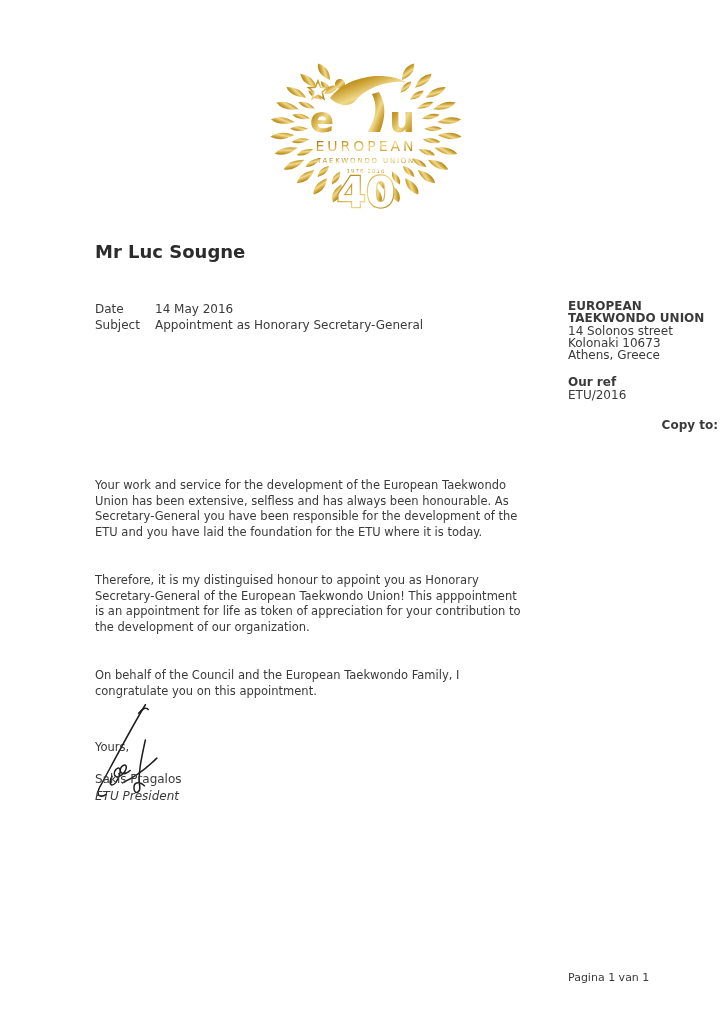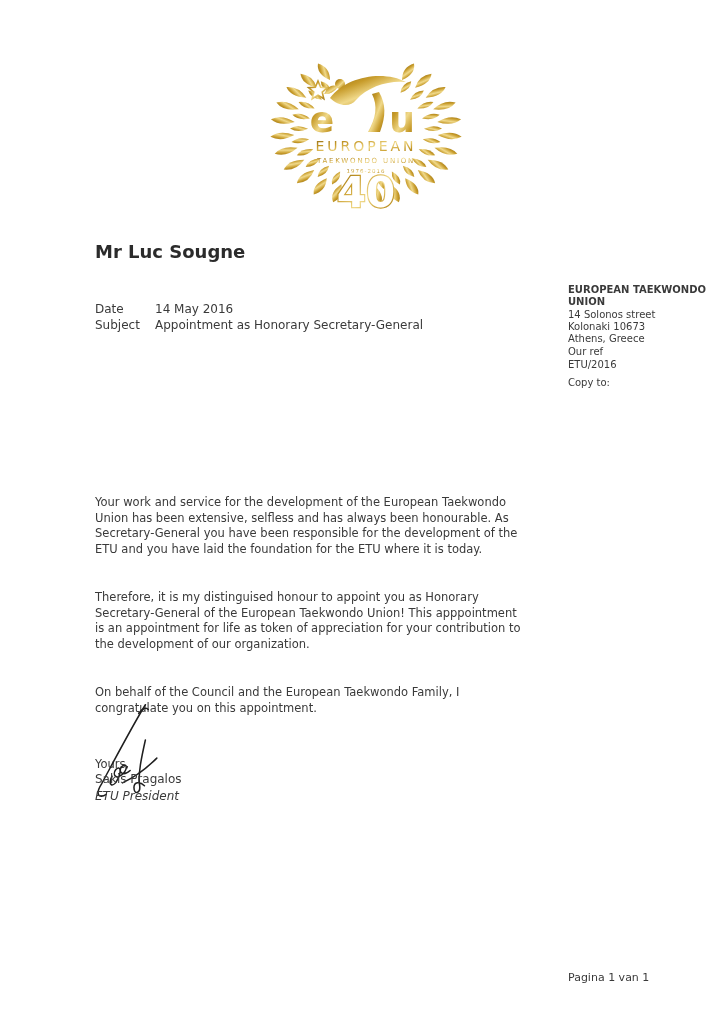--- a/index.html
+++ b/index.html
@@ -5,26 +5,26 @@
   html,body{margin:0;padding:0;background:#ffffff;}
   .page{
     position:relative;width:724px;height:1024px;background:#ffffff;overflow:hidden;
     font-family:"DejaVu Sans","Liberation Sans",sans-serif;color:#3a3a3a;
   }
   .logo{position:absolute;left:266px;top:60px;width:200px;height:152px;}
   .recipient{position:absolute;left:95px;top:241px;font-size:18px;font-weight:bold;color:#2b2b2b;}
   .meta{position:absolute;left:95px;top:301px;font-size:12px;line-height:16.2px;}
   .meta-row{display:flex;gap:12px;}
   .meta-label{width:48px;flex:0 0 48px;}
-  .sender{position:absolute;left:568px;top:284px;width:150px;font-size:10px;line-height:12.3px;color:#3a3a3a;}
+  .sender{position:absolute;left:568px;top:300px;width:150px;font-size:12px;line-height:12.3px;color:#3a3a3a;}
   .sender .org{font-weight:bold;}
-  .sender .ref-label{font-weight:normal;margin-top:1px;}
-  .sender .copy-label{font-weight:normal;margin-top:6px;}
+  .sender .ref-label{font-weight:bold;margin-top:15px;}
+  .sender .copy-label{font-weight:bold;margin-top:18px;text-align:right;}
   .body-text{position:absolute;left:95px;top:431px;width:558px;font-size:11.5px;line-height:15.8px;white-space:pre-line;}
-  .para1{margin-top:48px;}
+  .para1{margin-top:31px;}
   .para2,.para3{margin-top:16px;}
   .closing{margin-top:25px;}
   .signature{position:absolute;left:88px;top:700px;width:130px;height:100px;}
   .signer{position:absolute;left:95px;top:771px;font-size:12px;line-height:16.5px;}
   .signer .title{font-style:italic;}
   .footer{position:absolute;left:568px;top:971px;font-size:11px;color:#3a3a3a;}
   svg text{font-family:"DejaVu Sans","Liberation Sans",sans-serif;}
 </style>
 </head>
 <body>

